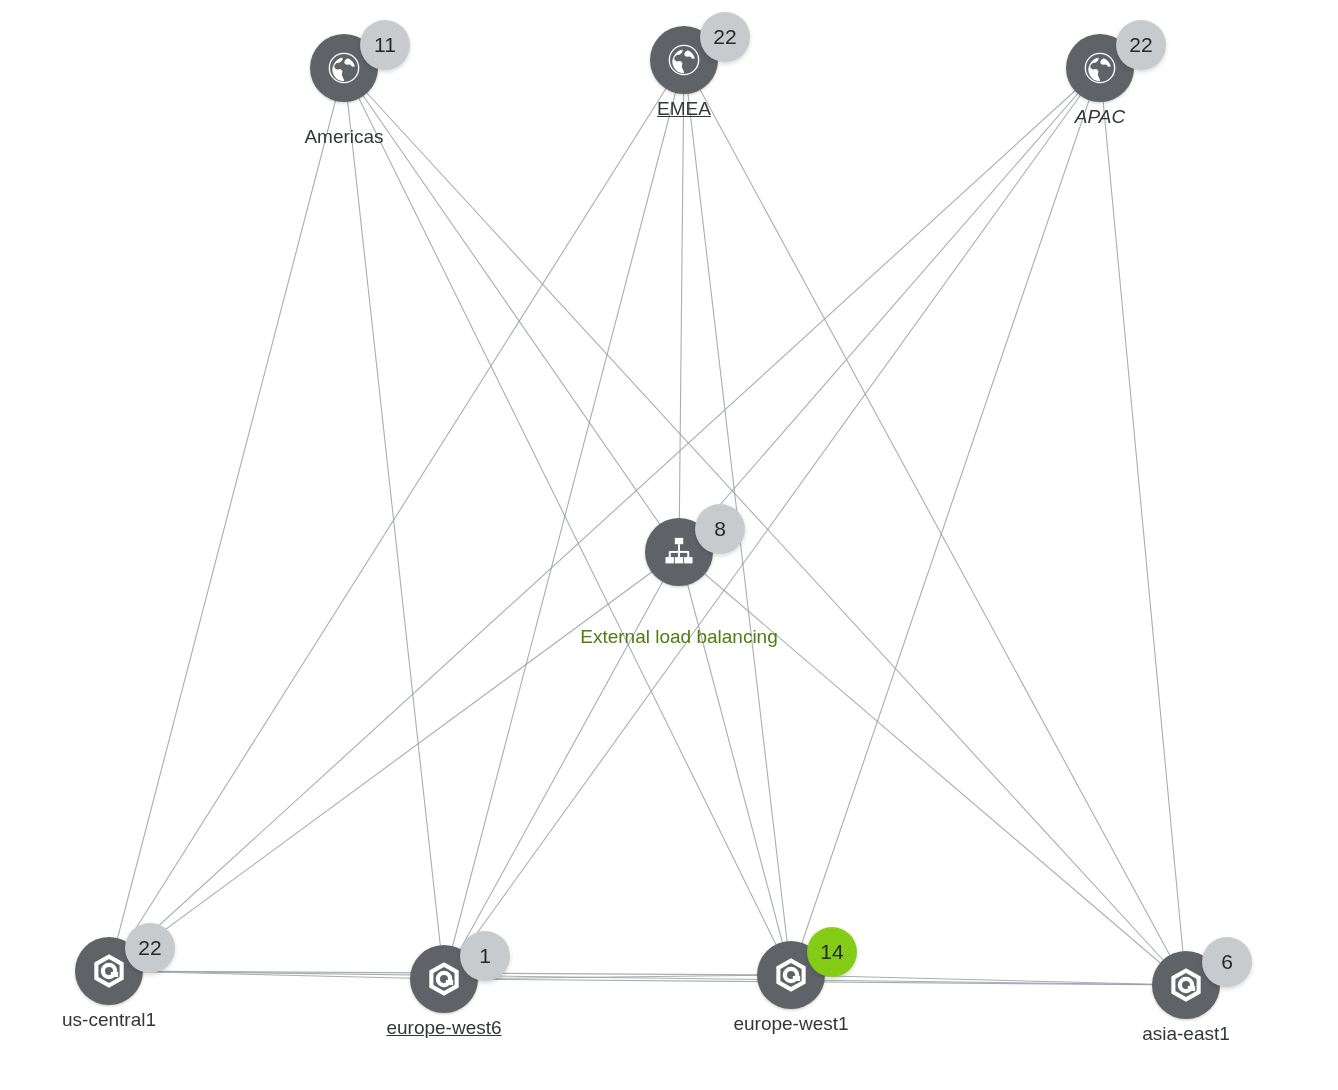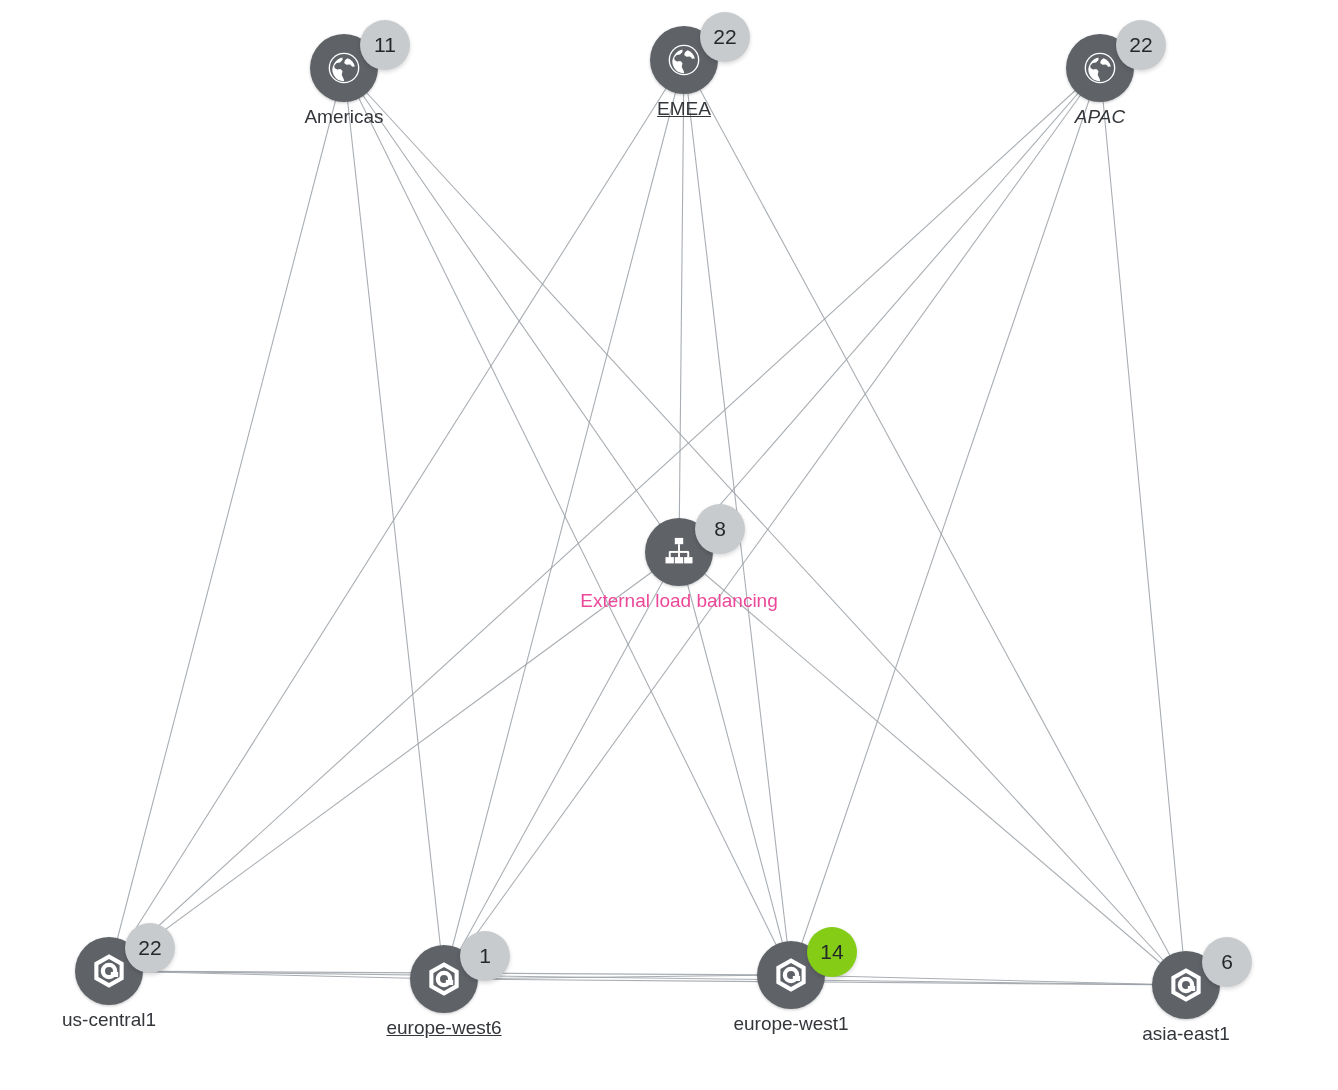--- a/index.html
+++ b/index.html
@@ -109,21 +109,21 @@
     </svg>
   <div id="node-layer">
       <div class="node" style="left: 344px; top: 68px;">
         <div class="node-disc" style="background: rgb(95, 99, 104);">
           <svg width="40" height="40" viewBox="0 0 24 24" aria-hidden="true">
             <circle cx="12" cy="12" r="9.2" fill="#ffffff"></circle>
             <path fill="#5f6368" d="M12 3.6a8.4 8.4 0 0 0-8.4 8.4 8.4 8.4 0 0 0 8.4 8.4 8.4 8.4 0 0 0 8.4-8.4A8.4 8.4 0 0 0 12 3.6zm-0.9 2.05v1.62l-1.5 1.5-2.0 0.25-1.4 1.45 0.1 1.5 1.55 1.0 2.0-0.35 1.25 1.25-0.45 2.4 1.15 2.3 0.35 1.4a6.9 6.9 0 0 1-5.9-10.8 6.9 6.9 0 0 1 4.85-3.52zm3.0 0.45a6.9 6.9 0 0 1 4.4 5.05l-1.55 0.15-1.3-1.45-2.2 0.2-1.35-1.05 0.5-1.6 1.5-1.3z"></path>
           </svg>
         </div>
         <div class="node-badge" style="background: rgb(200, 203, 205); color: rgb(37, 40, 43);">11</div>
-        <div class="node-label label-below" style="color: rgb(51, 54, 58);">Americas</div>
+        <div class="node-label label-below" style="color: rgb(51, 54, 58); margin-top: 20px;">Americas</div>
       </div>
       <div class="node" style="left: 684px; top: 60px;">
         <div class="node-disc" style="background: rgb(95, 99, 104);">
           <svg width="40" height="40" viewBox="0 0 24 24" aria-hidden="true">
             <circle cx="12" cy="12" r="9.2" fill="#ffffff"></circle>
             <path fill="#5f6368" d="M12 3.6a8.4 8.4 0 0 0-8.4 8.4 8.4 8.4 0 0 0 8.4 8.4 8.4 8.4 0 0 0 8.4-8.4A8.4 8.4 0 0 0 12 3.6zm-0.9 2.05v1.62l-1.5 1.5-2.0 0.25-1.4 1.45 0.1 1.5 1.55 1.0 2.0-0.35 1.25 1.25-0.45 2.4 1.15 2.3 0.35 1.4a6.9 6.9 0 0 1-5.9-10.8 6.9 6.9 0 0 1 4.85-3.52zm3.0 0.45a6.9 6.9 0 0 1 4.4 5.05l-1.55 0.15-1.3-1.45-2.2 0.2-1.35-1.05 0.5-1.6 1.5-1.3z"></path>
           </svg>
         </div>
         <div class="node-badge" style="background: rgb(200, 203, 205); color: rgb(37, 40, 43);">22</div>
         <div class="node-label label-below" style="color: rgb(51, 54, 58); text-decoration: underline;">EMEA</div>
@@ -146,21 +146,21 @@
             <rect x="15.4" y="15.4" width="5.6" height="4.2" fill="#ffffff"></rect>
             <rect x="9.2" y="15.4" width="5.6" height="4.2" fill="#ffffff"></rect>
             <rect x="11.35" y="6.8" width="1.3" height="5.0" fill="#ffffff"></rect>
             <rect x="5.5" y="11.3" width="13.0" height="1.3" fill="#ffffff"></rect>
             <rect x="5.2" y="11.8" width="1.3" height="3.8" fill="#ffffff"></rect>
             <rect x="17.5" y="11.8" width="1.3" height="3.8" fill="#ffffff"></rect>
             <rect x="11.35" y="11.8" width="1.3" height="3.8" fill="#ffffff"></rect>
           </svg>
         </div>
         <div class="node-badge" style="background: rgb(200, 203, 205); color: rgb(37, 40, 43);">8</div>
-        <div class="node-label label-below" style="color: #ec4899;">External load balancing</div>
+        <div class="node-label label-below" style="color: #4d7c0f; margin-top: 36px;">External load balancing</div>
       </div>
       <div class="node" style="left: 109px; top: 971px;">
         <div class="node-disc" style="background: rgb(95, 99, 104);">
           <svg width="40" height="40" viewBox="0 0 24 24" aria-hidden="true">
             <path fill="#ffffff" d="M12 1.9 3.2 6.95v10.1L12 22.1l8.8-5.05V6.95L12 1.9zm0 2.85 6.35 3.65v7.2L12 19.25 5.65 15.6V8.4L12 4.75z"></path>
             <path fill="#ffffff" d="M12 7.05a4.95 4.95 0 1 0 0 9.9 4.95 4.95 0 0 0 0-9.9zm0 2.55a2.4 2.4 0 1 1 0 4.8 2.4 2.4 0 0 1 0-4.8z"></path>
             <path fill="#ffffff" d="M13.1 12.6h4.4v3.0h-4.4z"></path>
           </svg>
         </div>
         <div class="node-badge" style="background: rgb(200, 203, 205); color: rgb(37, 40, 43);">22</div>

